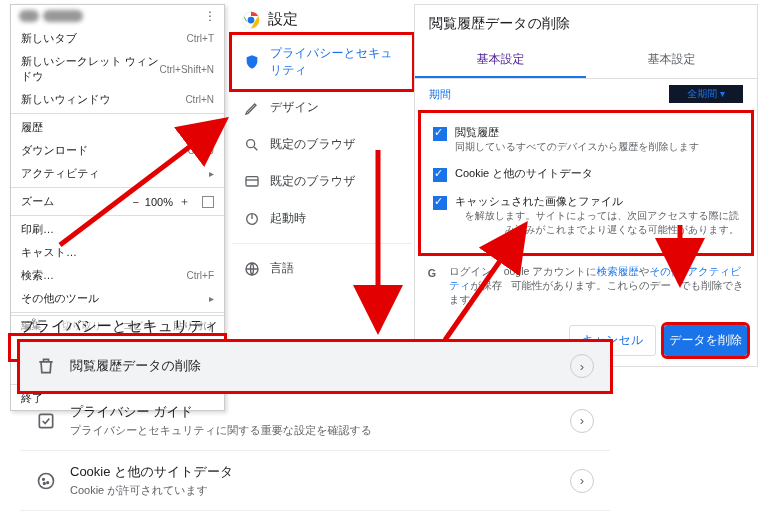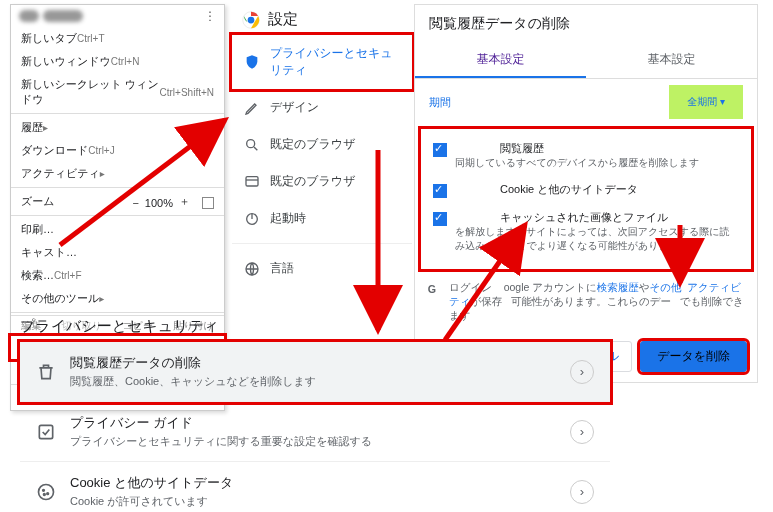--- a/index.html
+++ b/index.html
@@ -1,56 +1,56 @@
 <!DOCTYPE html>
 <html><head>
 <meta charset="utf-8">
 <style>
 * { box-sizing: border-box; margin: 0; padding: 0; }
 body { font-family: "Meiryo", "Hiragino Sans", sans-serif; width: 773px; height: 512px; background: #fff; position: relative; overflow: hidden; font-size: 12px; color: #202124; }
 .panel1 { position: absolute; left: 10px; top: 4px; width: 215px; background: #fff; border: 1px solid #ccc; box-shadow: 2px 2px 4px rgba(0,0,0,0.15); }
-.panel1 .row { display: flex; justify-content: flex-start; align-items: center; padding: 4px 10px; font-size: 11px; cursor: default; }
+.panel1 .row { display: flex; justify-content: space-between; align-items: center; padding: 4px 10px; font-size: 11px; cursor: default; }
 .panel1 .sep { border-top: 1px solid #ddd; margin: 2px 0; }
 .panel1 .footrow { display: flex; justify-content: space-around; font-size: 10px; color: #888; padding: 3px 0; border-top: 1px solid #ddd; align-items: center; }
 .panel1 .shortcut { color: #777; font-size: 10px; }
 .panel1 .highlight { outline: 3px solid #e30000; }
 .panel1 .toprow { display:flex; align-items:center; padding:4px 8px; gap:4px; }
 .panel1 .toprow .blob { width:20px; height:12px; background:#333; border-radius:6px; filter: blur(2px); }
 .panel1 .toprow .dots { margin-left:auto; color:#555; }
-.zoomrow { display:flex; align-items:flex-end; padding:4px 10px; font-size:11px; }
+.zoomrow { display:flex; align-items:center; padding:4px 10px; font-size:11px; }
 .zoombtn { padding:0 6px; color:#333; }
 .expand { width:12px; height:12px; border:1px solid #888; margin-left:6px; }
 
 .panel2 { position: absolute; left: 232px; top: 4px; width: 180px; background:#fff; }
 .panel2 .hdr { display:flex; align-items:center; gap:8px; padding:6px 10px; font-size:15px; }
 .panel2 .item { display:flex; align-items:center; gap:10px; padding:10px 12px; font-size:12px; color:#3c4043; }
 .panel2 .item .ico { width:16px; height:16px; color:#5f6368; display:inline-flex; }
 .panel2 .item.pri { color:#1a73e8; font-weight:500; }
 .panel2 .item.pri .ico { color:#1a73e8; }
 .redbox { outline:3px solid #e30000; }
 
 .panel3 { position:absolute; left:414px; top:4px; width:344px; background:#fff; border:1px solid #ddd; }
 .panel3 .title { font-size:14px; padding:10px 14px; }
 .panel3 .tabs { display:flex; border-bottom:1px solid #ddd; }
 .panel3 .tab { flex:1; text-align:center; padding:8px 0; font-size:12px; color:#5f6368; }
 .panel3 .tab.active { color:#4c1d95; border-bottom:2px solid #1a73e8; }
 .panel3 .timerow { font-size:11px; color:#1a73e8; padding:6px 14px; display:flex; align-items:center; }
-.panel3 .timerow .dd { margin-left:auto; background:#bef264; color:#1a73e8; padding:10px 18px; font-size:10px; }
+.panel3 .timerow .dd { margin-left:auto; background:#0f172a; color:#1a73e8; padding:2px 18px; font-size:10px; }
 .panel3 .body { padding:6px 10px 10px 10px; outline:3px solid #e30000; margin:4px 6px; }
 .panel3 .chkrow { display:flex; gap:8px; padding:6px 2px; font-size:11px; }
 .panel3 .chkrow .cb { width:14px; height:14px; background:#1a73e8; position:relative; flex-shrink:0; margin-top:2px; }
 .panel3 .chkrow .cb::after { content:"✓"; color:#fff; font-size:11px; position:absolute; left:1px; top:-1px; }
-.panel3 .chkrow .txt .ttl { font-weight:500;margin-left:45px; }
-.panel3 .chkrow .txt .sub { color:#5f6368; font-size:10px; line-height:1.4; }
+.panel3 .chkrow .txt .ttl { font-weight:500; }
+.panel3 .chkrow .txt .sub { color:#5f6368; font-size:10px; line-height:1.4;text-align:right; }
 .panel3 .foot { display:flex; gap:8px; padding:8px 10px; font-size:10.5px; color:#5f6368; }
 .panel3 .gico { width:16px; height:16px; flex-shrink:0; color:#5f6368; }
 .panel3 .foot .link { color:#1a73e8; }
 .panel3 .btns { display:flex; justify-content:flex-end; gap:8px; padding:10px; }
 .panel3 .btn-c { color:#1a73e8; background:#fff; border:1px solid #dadce0; padding:6px 12px; font-size:12px; border-radius:3px; }
-.panel3 .btn-d { color:#000000; background:#1a73e8; border:1px solid #1a73e8; padding:6px 16px; font-size:12px; border-radius:3px; }
+.panel3 .btn-d { color:#ffffff; background:#1a73e8; border:1px solid #1a73e8; padding:6px 4px; font-size:12px; border-radius:3px; }
 
 .section-title { position:absolute; left:20px; top:317px; font-size:15px; }
 .listrows { position:absolute; left:20px; top:342px; width:590px; }
 .lrow { display:flex; align-items:center; gap:14px; padding:12px 16px; border-bottom:1px solid #eee; }
 .lrow .lico { width:20px; height:20px; color:#5f6368; display:inline-flex; }
 .lrow .ltxt .lttl { font-size:13px; font-weight:500; }
 .lrow .ltxt .lsub { font-size:11px; color:#5f6368; margin-top:2px; }
 .lrow .larr { margin-left:auto; width:24px; height:24px; border:1px solid #ccc; border-radius:12px; display:flex; align-items:center; justify-content:center; color:#5f6368; font-size:13px; }
 .lrow.first { background:#f1f3f4; }
 
@@ -69,26 +69,26 @@
   <div class="toprow">
     <div class="blob col-blur"></div>
     <div class="blob col-blur" style="width:40px"></div>
     <span class="dots">⋮</span>
   </div>
   <div class="row">
       <span>新しいタブ</span>
       <span class="shortcut">Ctrl+T</span>
     </div>
   <div class="row">
+      <span>新しいシークレット ウィンドウ</span>
+      <span class="shortcut">Ctrl+Shift+N</span>
+    </div>
+  <div class="row">
       <span>新しいウィンドウ</span>
       <span class="shortcut">Ctrl+N</span>
-    </div>
-  <div class="row">
-      <span>新しいシークレット ウィンドウ</span>
-      <span class="shortcut">Ctrl+Shift+N</span>
     </div>
   <div class="sep"></div>
   <div class="row">
       <span>履歴</span>
       <span class="shortcut">▸</span>
     </div>
   <div class="row">
       <span>ダウンロード</span>
       <span class="shortcut">Ctrl+J</span>
     </div>
@@ -258,21 +258,20 @@
 
 <div class="listrows">
   <div class="lrow first redbox">
     <span class="lico">
         <svg viewBox="0 0 24 24" fill="none" stroke="currentColor" stroke-width="2">
           <path d="M4 7h16M9 7V4h6v3M6 7l1 13h10l1-13"></path>
         </svg>
       </span>
     <div class="ltxt">
         <div class="lttl">閲覧履歴データの削除</div>
-        <div class="lsub">閲覧履歴、Cookie、キャッシュなどを削除します</div>
       </div>
     <div class="larr">›</div>
   </div>
   <div class="lrow">
     <span class="lico">
         <svg viewBox="0 0 24 24" fill="none" stroke="currentColor" stroke-width="2">
           <rect x="4" y="4" width="16" height="16" rx="2"></rect>
           <path d="M8 12l3 3 5-6"></path>
         </svg>
       </span>

